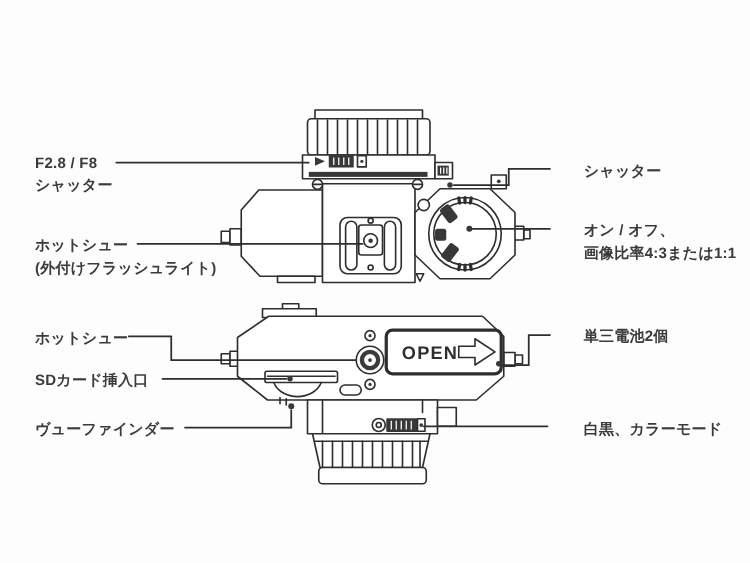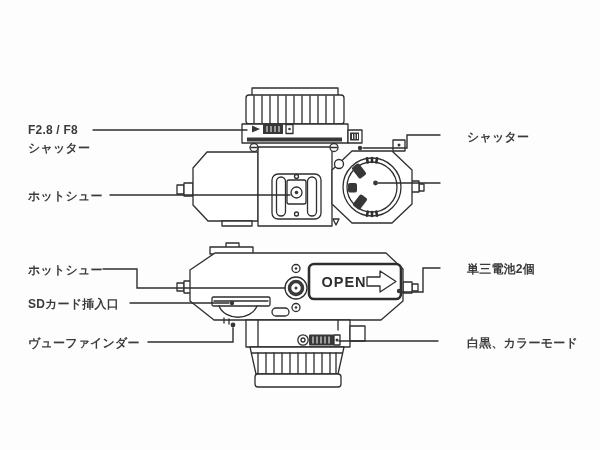--- a/index.html
+++ b/index.html
@@ -181,38 +181,43 @@
   </svg>
 
 
   <div class="lbl left" style="top:121px">
     <div>F2.8 / F8</div>
     <div>シャッター</div>
   </div>
 
   <div class="lbl left" style="top:187px">
     <div>ホットシュー</div>
+    <div>(外付けフラッシュライト)</div>
   </div>
 
   <div class="lbl left" style="top:261px">
     <div>ホットシュー</div>
   </div>
 
   <div class="lbl left" style="top:295px">
     <div>SDカード挿入口</div>
   </div>
 
   <div class="lbl left" style="top:334px">
     <div>ヴューファインダー</div>
   </div>
 
   <div class="lbl right" style="top:128px">
     <div>シャッター</div>
   </div>
 
+  <div class="lbl right" style="top:175px">
+    <div>オン / オフ、</div>
+    <div>画像比率4:3または1:1</div>
+  </div>
 
   <div class="lbl right" style="top:260px">
     <div>単三電池2個</div>
   </div>
 
   <div class="lbl right" style="top:334px">
     <div>白黒、カラーモード</div>
   </div>
 
 </div>

